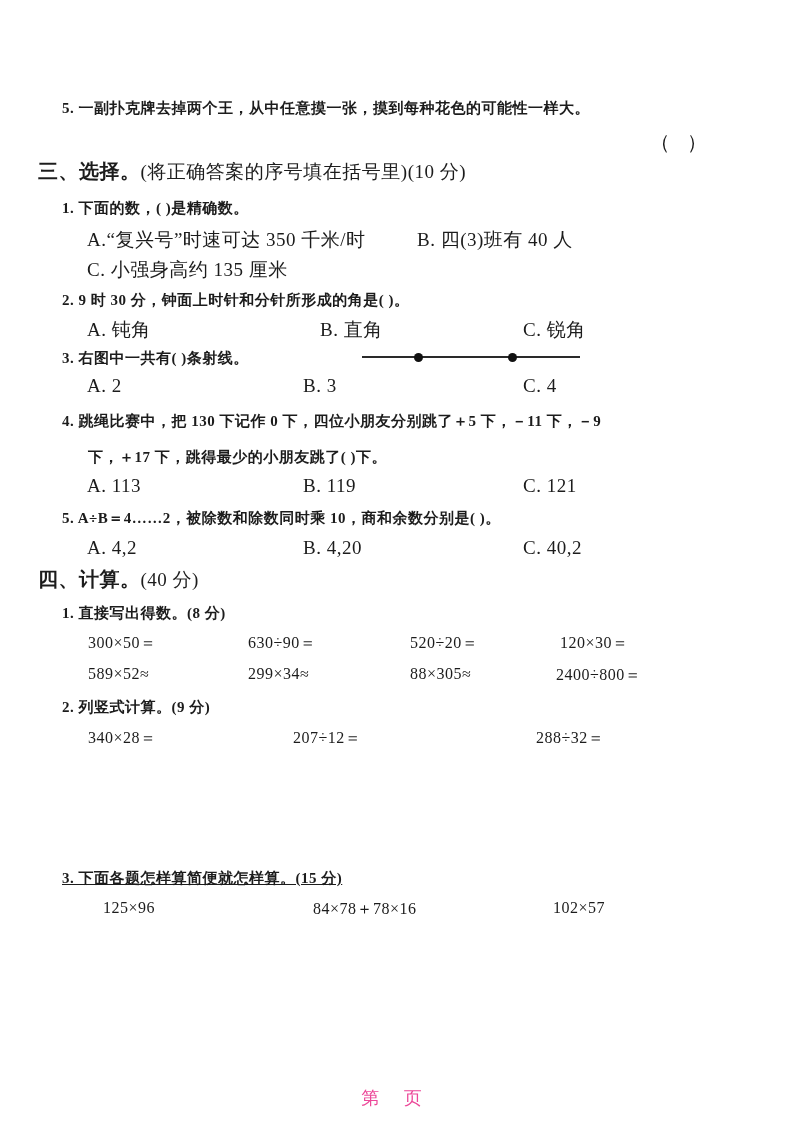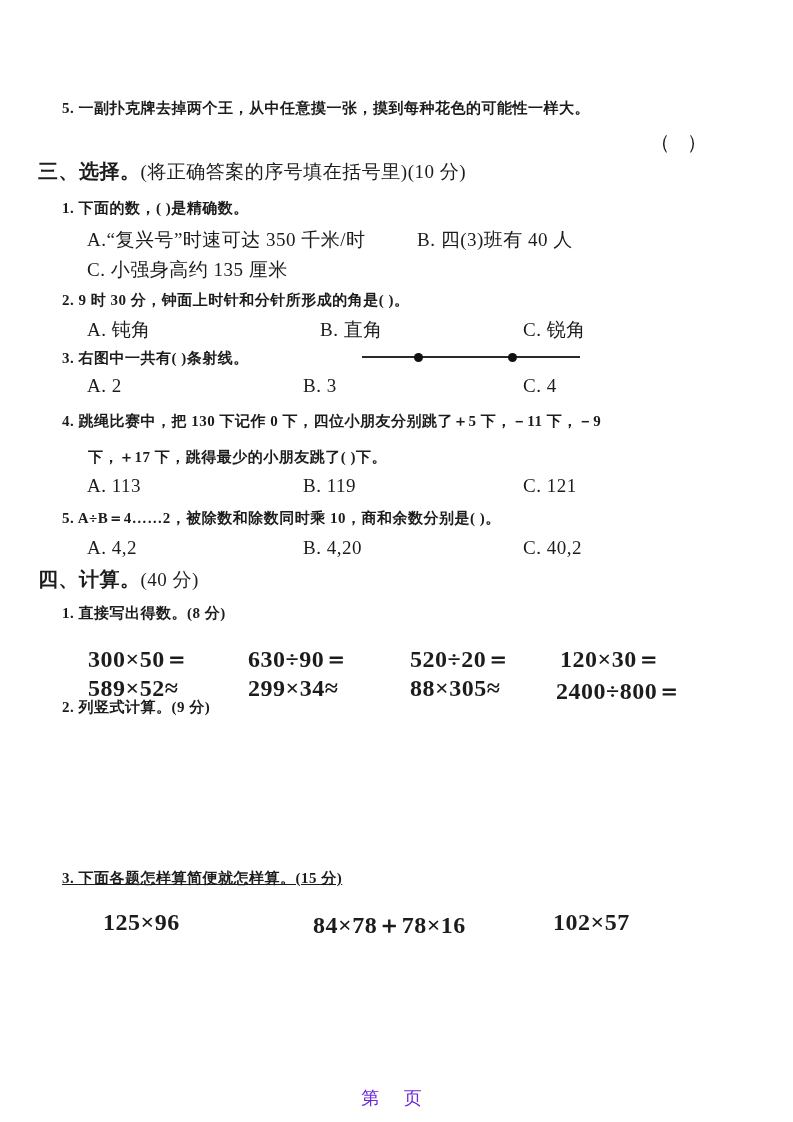--- a/index.html
+++ b/index.html
@@ -53,23 +53,23 @@
     height: 26px;
   }
   .calcrow {
     position: absolute;
     left: 0;
     width: 100%;
     height: 28px;
   }
   .calc {
     position: absolute;
-    top: 12px;
-    font-size: 24px;
-    font-weight: 700;
+    top: 2px;
+    font-size: 16px;
+    font-weight: 400;
     letter-spacing: 0.5px;
     white-space: nowrap;
   }
   .bracket {
     font-size: 20px;
     font-weight: 400;
     letter-spacing: 6px;
   }
   .ray-line {
     position: absolute;
@@ -83,21 +83,21 @@
     border-radius: 50%;
     background: #111;
   }
   .footer {
     position: absolute;
     left: 0;
     width: 100%;
     text-align: center;
     font-size: 18px;
     letter-spacing: 10px;
-    color: #6d28d9;
+    color: #ec4899;
   }
 </style>
 </head>
 <body>
 
 <div class="page">
 
   <div class="line qtext" style="top:95px; left:62px;">5. 一副扑克牌去掉两个王，从中任意摸一张，摸到每种花色的可能性一样大。</div>
   <div class="line bracket" style="top:129px; left:650px;">（    ）</div>
 
@@ -160,20 +160,25 @@
     <span class="calc" style="left:560px;">120×30＝</span>
   </div>
   <div class="calcrow" style="top:663px;">
     <span class="calc" style="left:88px;">589×52≈</span>
     <span class="calc" style="left:248px;">299×34≈</span>
     <span class="calc" style="left:410px;">88×305≈</span>
     <span class="calc" style="left:556px;">2400÷800＝</span>
   </div>
 
   <div class="line qtext" style="top:694px; left:62px;">2. 列竖式计算。(9 分)</div>
+  <div class="calcrow" style="top:726px;">
+    <span class="calc" style="left:88px;">340×28＝</span>
+    <span class="calc" style="left:293px;">207÷12＝</span>
+    <span class="calc" style="left:536px;">288÷32＝</span>
+  </div>
 
   <div class="line qtext" style="top:865px; left:62px;text-decoration:underline;">3. 下面各题怎样算简便就怎样算。(15 分)</div>
   <div class="calcrow" style="top:897px;">
     <span class="calc" style="left:103px;">125×96</span>
     <span class="calc" style="left:313px;">84×78＋78×16</span>
     <span class="calc" style="left:553px;">102×57</span>
   </div>
 
   <div class="footer" style="top:1086px;">第  页</div>
 

